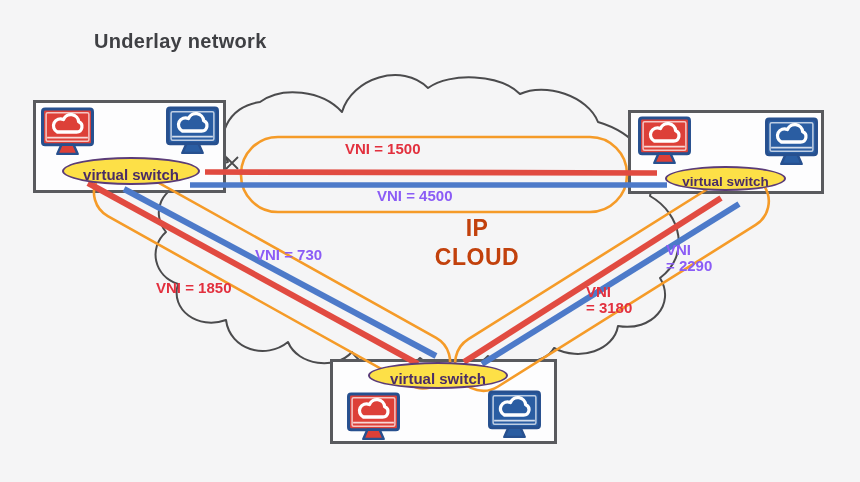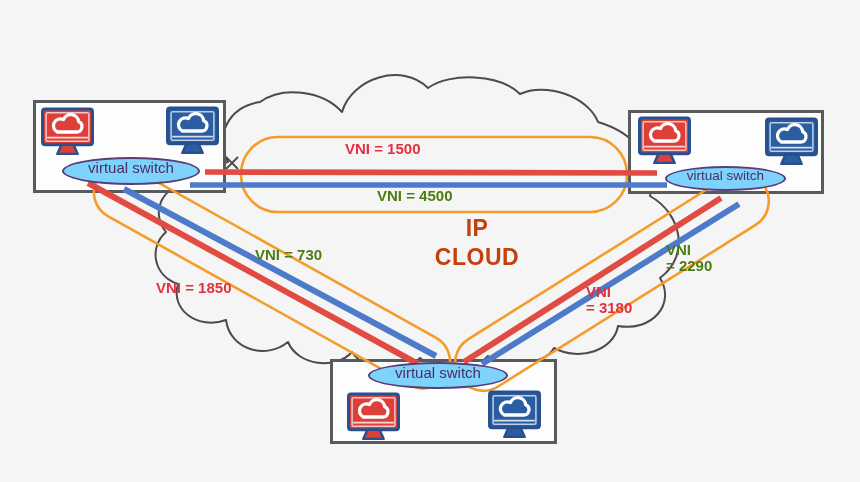--- a/index.html
+++ b/index.html
@@ -21,31 +21,31 @@
     border:3px solid #595a5e;box-sizing:border-box;
   }
   .node.tl{left:33px;top:100px;width:193px;height:93px;}
   .node.tr{left:628px;top:110px;width:196px;height:84px;}
   .node.bt{left:330px;top:359px;width:227px;height:85px;}
 
   .mon{position:absolute;z-index:5;width:55px;height:52px;}
 
   .oval{
     position:absolute;z-index:5;box-sizing:border-box;
-    background:#7dd3fc;border:2.5px solid #5b3c78;border-radius:50%;
-    display:flex;align-items:flex-start;justify-content:center;
-    color:#4a2c66;font-weight:400;
+    background:#fde047;border:2.5px solid #5b3c78;border-radius:50%;
+    display:flex;align-items:flex-end;justify-content:center;
+    color:#4a2c66;font-weight:700;
   }
   .oval.left{left:62px;top:157px;width:138px;height:28px;font-size:15px;}
   .oval.right{left:665px;top:166px;width:121px;height:25px;font-size:13.5px;}
   .oval.bottom{left:368px;top:362px;width:140px;height:27px;font-size:15px;}
 
   .vni{position:absolute;z-index:6;font-weight:bold;font-size:15px;white-space:nowrap;}
   .vni.red{color:#e2303e;}
-  .vni.blue{color:#4d7c0f;}
+  .vni.blue{color:#8b5cf6;}
   .vni.two{white-space:normal;text-align:left;line-height:16px;}
 
   .cloudtext{
     position:absolute;z-index:6;left:397px;top:214px;width:160px;
     text-align:center;font-size:23px;font-weight:bold;color:#c2410c;
     line-height:29px;letter-spacing:.5px;
   }
 </style>
 </head>
 <body>
@@ -141,20 +141,21 @@
   <div class="oval left">
     <span>virtual switch</span>
   </div>
   <div class="oval right">
     <span>virtual switch</span>
   </div>
   <div class="oval bottom">
     <span>virtual switch</span>
   </div>
 
+  <div class="title">Underlay network</div>
 
   <div class="cloudtext">
     <div>IP</div>
     <div>CLOUD</div>
   </div>
 
   <div class="vni red" style="left:345px;top:140px">VNI = 1500</div>
   <div class="vni blue" style="left:377px;top:187px">VNI = 4500</div>
   <div class="vni blue" style="left:255px;top:246px">VNI = 730</div>
   <div class="vni red" style="left:156px;top:279px">VNI = 1850</div>

